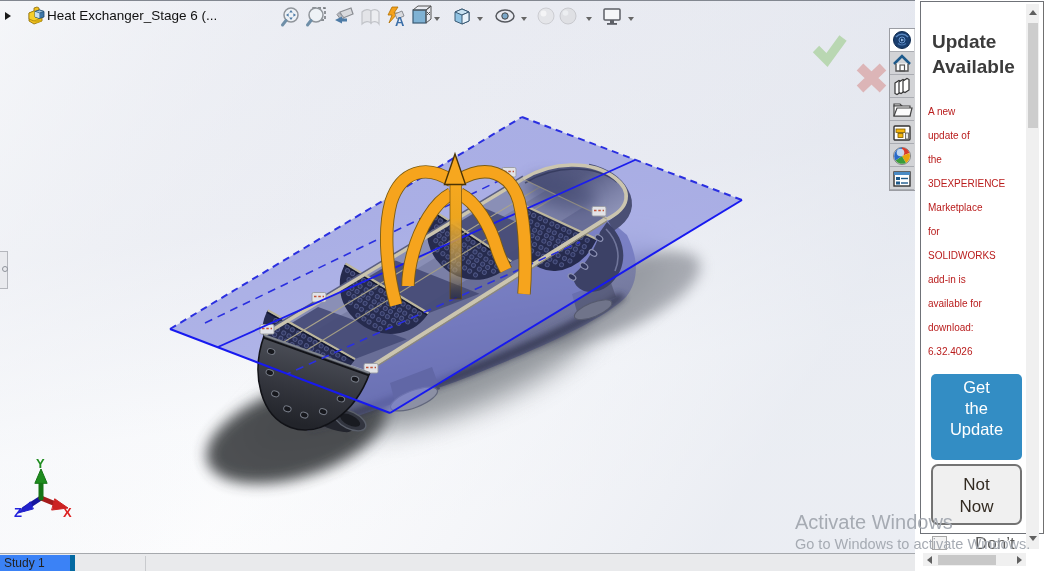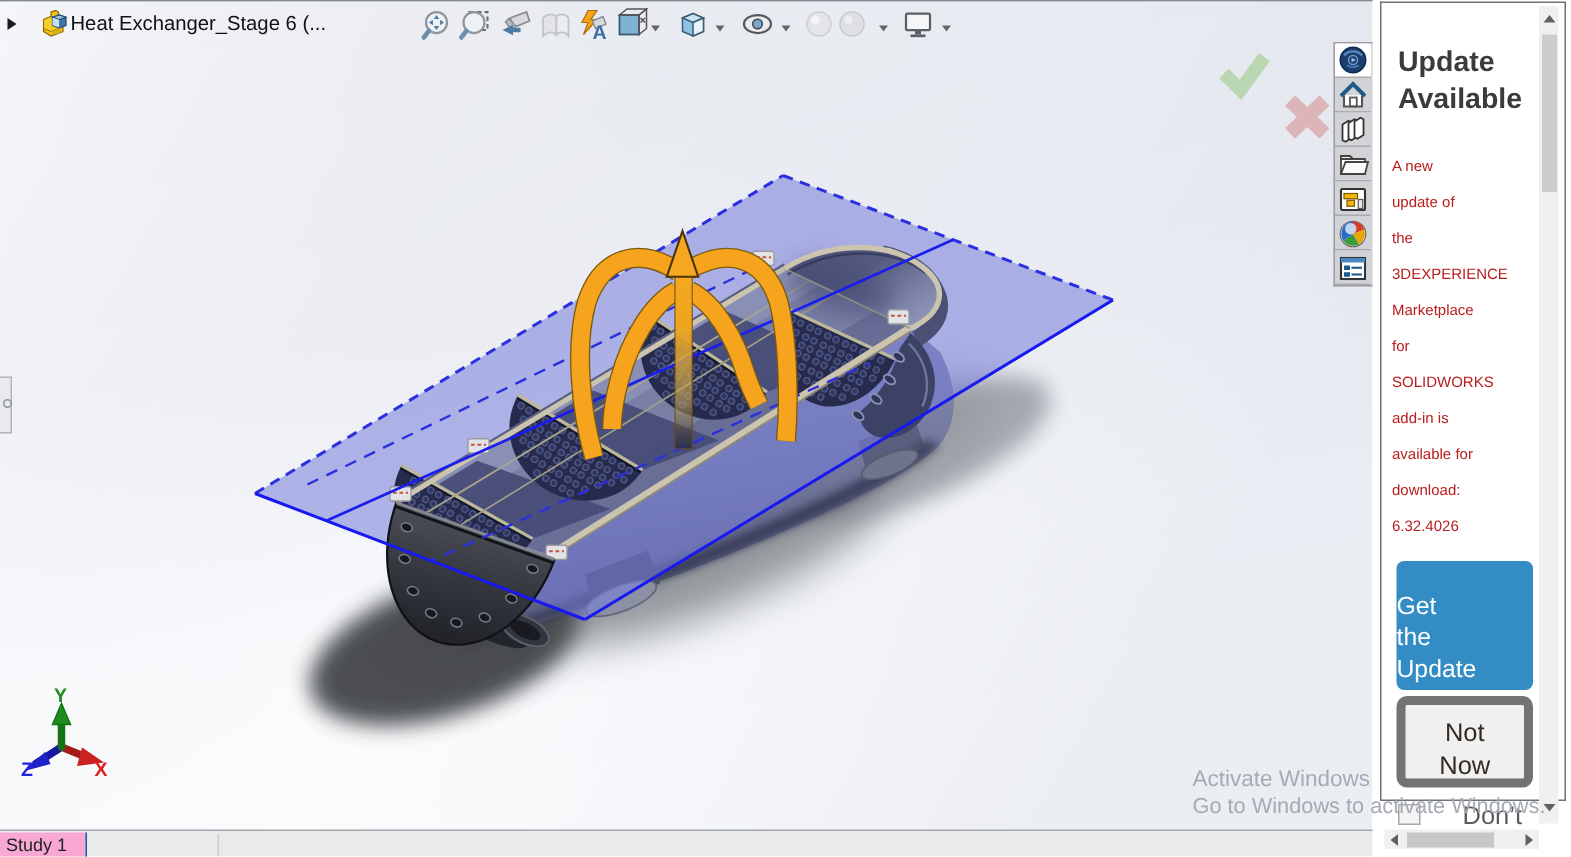--- a/index.html
+++ b/index.html
@@ -16,41 +16,41 @@
 
 
 
 #tabs{position:absolute;left:889px;top:28px;width:26px;z-index:6;background:#d2d3d6;border:1px solid #9b9da3;border-right:none}
 .tab{width:24px;height:23px;border-bottom:1px solid #aaacb2;background:#d2d3d6;position:relative}
 .tab.sel{background:#fff}
 
 #panel{position:absolute;left:920px;top:1px;width:124px;height:533px;background:#fff;border:1px solid #6f7278;border-right:1px solid #707070;z-index:4}
 #panel h1{font-size:19px;line-height:25px;color:#3b3b3b;font-weight:bold;margin:27px 0 0 11px;letter-spacing:0}
 #panel .body{font-size:10px;line-height:24px;color:#b91c1c;margin:21px 0 0 7px;width:95px;height:258px;overflow:hidden;white-space:nowrap}
-.btn-blue{position:absolute;left:10px;top:372px;width:91px;height:86px;background:#338dc4;border-radius:5px;color:#fff;font-size:16.5px;line-height:21px;text-align:left;padding-top:20px}
-.btn-gray{position:absolute;left:10px;top:462px;width:91px;height:61px;background:#f0f0f0;border:6px solid #737373;border-radius:7px;color:#332b22;font-size:17px;line-height:22px;text-align:center;padding-top:8px}
+.btn-blue{position:absolute;left:10px;top:372px;width:91px;height:86px;background:#338dc4;border-radius:5px;color:#fff;font-size:16.5px;line-height:21px;text-align:center;padding-top:3px}
+.btn-gray{position:absolute;left:10px;top:462px;width:91px;height:61px;background:#f0f0f0;border:2px solid #737373;border-radius:7px;color:#332b22;font-size:17px;line-height:22px;text-align:center;padding-top:8px}
 #dontrow{position:absolute;left:10px;top:532px;width:100px;font-size:17px;color:#5a5a5a}
 #dontrow .cb{position:absolute;left:1px;top:2px;width:15px;height:14px;border:1px solid #a8a8a8;background:#f4f4f4}
 #dontrow .t{position:absolute;left:44px;top:0}
 
 #vscroll{position:absolute;right:4px;top:2px;width:13px;height:545px;background:#f0f0f0}
 #vscroll .thumb{position:absolute;left:1.5px;top:19px;width:10px;height:105px;background:#cdcdcd}
 #vscroll .up{position:absolute;left:2.5px;top:6px;width:0;height:0;border-left:4px solid transparent;border-right:4px solid transparent;border-bottom:5px solid #606060}
 #vscroll .dn{position:absolute;left:2.5px;bottom:8px;width:0;height:0;border-left:4px solid transparent;border-right:4px solid transparent;border-top:5px solid #606060}
 #hscroll{position:absolute;left:2px;top:551px;width:103px;height:13px;background:#f0f0f0}
 #hscroll .thumb{position:absolute;left:15px;top:1.5px;width:58px;height:10px;background:#c8c8c8}
 #hscroll .lt{position:absolute;left:4px;top:2.5px;width:0;height:0;border-top:4px solid transparent;border-bottom:4px solid transparent;border-right:5px solid #606060}
 #hscroll .rt{position:absolute;right:4px;top:2.5px;width:0;height:0;border-top:4px solid transparent;border-bottom:4px solid transparent;border-left:5px solid #606060}
 
 #statusbar{position:absolute;left:0;top:553px;width:915px;height:18px;background:#e9eaec;border-top:1px solid #a6a9ad;z-index:3}
 #statusbar .div1{position:absolute;left:145px;top:2px;width:1px;height:15px;background:#c9cbce}
-#studytab{position:absolute;left:0;top:1px;width:58px;height:17px;background:#f9a8d4;border-right:1px solid #0369a1;font-size:12px;color:#222;padding:1px 0 0 4px}
+#studytab{position:absolute;left:0;top:1px;width:75px;height:17px;background:#3b82f6;border-right:5px solid #0369a1;font-size:12px;color:#222;padding:1px 0 0 4px}
 
 #wm{position:absolute;left:795px;top:511px;z-index:9;color:#9ea4ac;pointer-events:none}
-#wm .l1{font-size:15px;color:#a6abb3}
+#wm .l1{font-size:20px;color:#a6abb3}
 #wm .l2{font-size:14.5px;margin-top:2px;color:#a6abb3}
 
 #ltab{position:absolute;left:0;top:250px;width:8px;height:38px;background:#e9eaee;border:1px solid #b4b6bc;border-left:none;z-index:5}
 #ltab:after{content:"";position:absolute;left:1.5px;top:14px;width:4px;height:4px;border:1px solid #8f939b;border-radius:50%}
 </style></head>
 <body>
 <div id="stage">
  <div id="viewport">
   <svg id="scene" width="915" height="553" viewBox="0 0 915 553">
 <defs>

